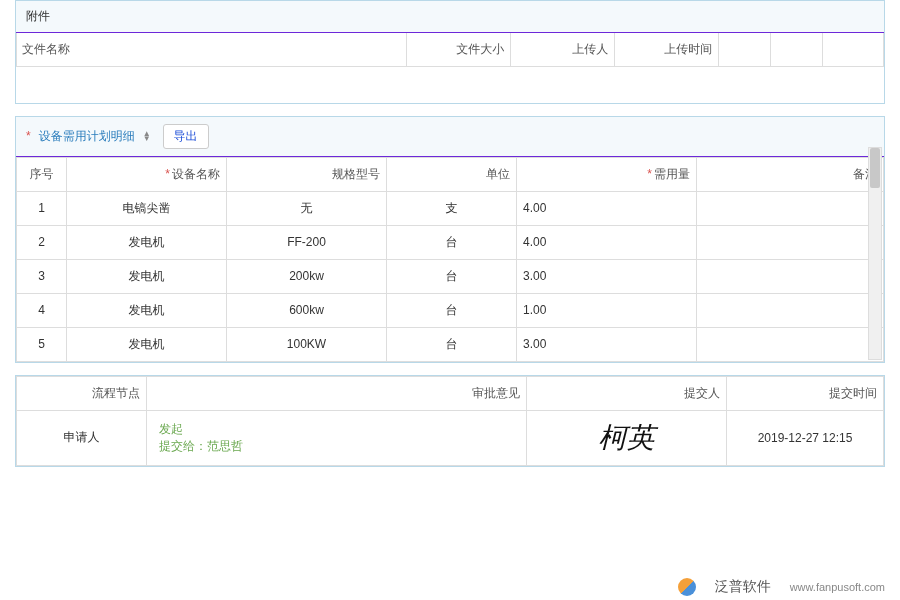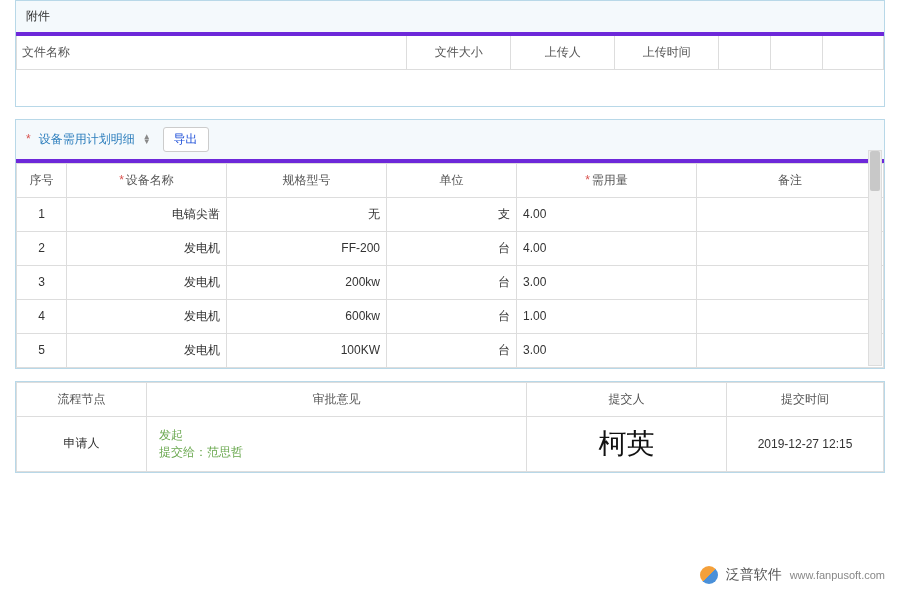--- a/index.html
+++ b/index.html
@@ -12,21 +12,21 @@
     height: 600px;
     overflow: hidden;
     padding: 0 15px;
   }
   .panel {
     border: 1px solid #b8d8e8;
     margin-bottom: 12px;
   }
   .panel-header {
     background: #f4f9fc;
-    border-bottom: 4px solid #6d28d9;
+    border-bottom: 1px solid #6d28d9;
     padding: 7px 10px;
     font-size: 12px;
     color: #333;
     display: flex;
     align-items: center;
     gap: 6px;
   }
   .req { color: #d9534f; margin-right: 2px; }
   .link-title { color: #2b7dbc; }
   .sort-icon {
@@ -50,26 +50,26 @@
   }
   table {
     width: 100%;
     border-collapse: collapse;
     table-layout: fixed;
   }
   th, td {
     border: 1px solid #ddd;
     padding: 8px 6px;
     font-size: 12px;
-    text-align: right;
+    text-align: center;
     vertical-align: middle;
     overflow: hidden;
     white-space: nowrap;
   }
-  th { background: #fff; font-weight: normal; color: #555; text-align: center; }
+  th { background: #fff; font-weight: normal; color: #555; text-align: right; }
   .attach-table th, .attach-table td { border-top: none; }
   .attach-empty td { height: 36px; border: none; border-top: 1px solid #ddd; }
   .equip-wrap { position: relative; }
   .equip-wrap .scrollbar-fake {
     position: absolute; right: 2px; top: 30px; bottom: 2px; width: 14px;
     background: #f0f0f0; border: 1px solid #ddd;
   }
   .equip-wrap .scroll-thumb {
     position: absolute; left: 1px; right: 1px; top: 0; height: 40px;
     background: #c8c8c8; border-radius: 2px;
@@ -77,37 +77,38 @@
   .equip-table th { background: #fff; }
   .equip-table td.num, .equip-table th.num { text-align: center; width: 50px; }
   .equip-table td.qty { text-align: left; padding-right: 20px; }
   .process-table td { text-align: center; }
   .process-table td.opinion { text-align: left; padding-left: 12px; }
   .green { color: #6aa84f; }
   .sig {
     font-family: "Brush Script MT", "STKaiti", cursive;
     font-size: 28px;
     color: #111;
+    font-style: italic;
   }
   .sig2 {
     font-family: "Brush Script MT", "STKaiti", cursive;
     font-size: 26px;
     color: #111;
     font-style: italic;
     letter-spacing: -2px;
   }
   .watermark {
     position: absolute;
     right: 15px;
-    bottom: 16px;
+    bottom: 4px;
     font-size: 14px;
     color: #888;
     display: flex;
     align-items: center;
-    gap: 8px;
+    gap: 19px;
   }
   .wm-icon {
     width: 18px; height: 18px; border-radius: 50%;
     background: linear-gradient(135deg, #f4a03a 50%, #4a90d9 50%);
   }
 </style>
 </head>
 <body>
 
 <div class="panel">

